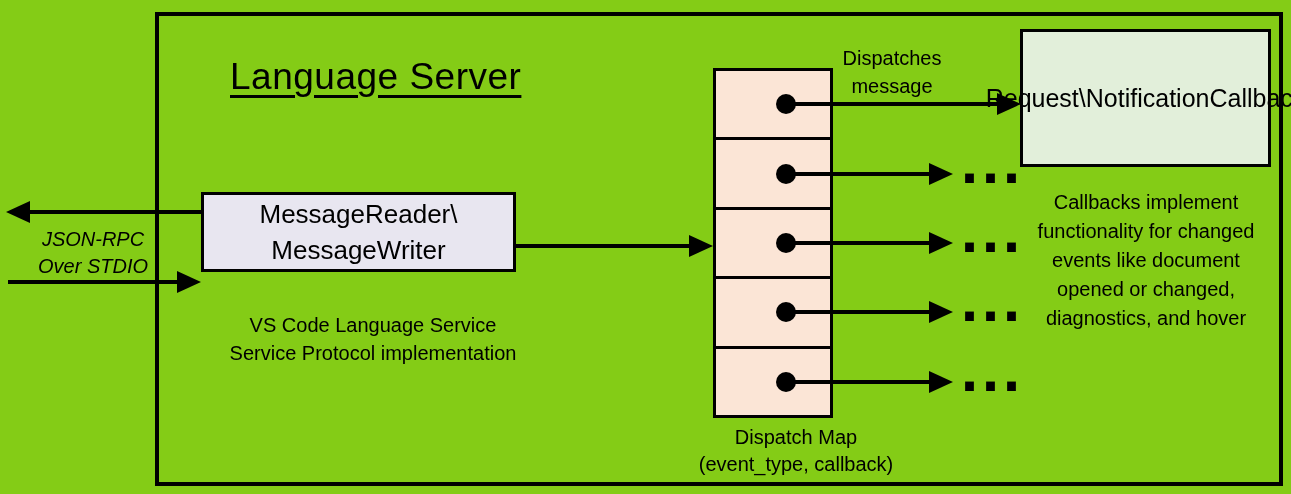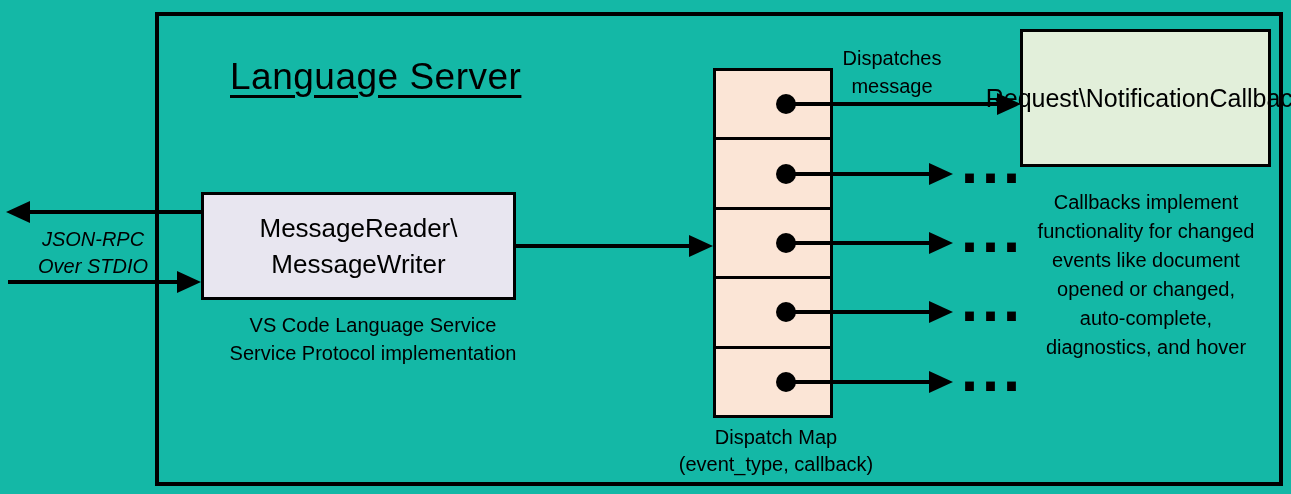--- a/index.html
+++ b/index.html
@@ -11,42 +11,42 @@
   *{box-sizing:border-box;margin:0;padding:0;}
   html,body{background:#ffffff;}
   body{
     font-family:"Liberation Sans", sans-serif;
     color:#000;
   }
   .canvas{
     position:relative;
     width:1291px;
     height:494px;
-    background:#14b8a6;
+    background:#84cc16;
     overflow:hidden;
   }
   .abs{position:absolute;}
   .outer-box{
     left:155px; top:12px; width:1128px; height:474px;
     border:4px solid var(--line);
     background:transparent;
     z-index:1;
   }
   .title{
     left:230px; top:56px;
     font-size:37px;
     letter-spacing:0.5px;
     text-decoration:underline;
     text-decoration-thickness:3px;
     text-underline-offset:6px;
     z-index:2;
     white-space:nowrap;
   }
   .reader-box{
-    left:201px; top:192px; width:315px; height:108px;
+    left:201px; top:192px; width:315px; height:80px;
     background:var(--reader-fill);
     border:3px solid var(--line);
     display:flex; flex-direction:column;
     align-items:center; justify-content:center;
     font-size:26px; line-height:36px;
     z-index:2; text-align:center;
   }
   .reader-caption{
     left:186px; top:311px; width:374px;
     text-align:center;
@@ -73,21 +73,21 @@
     z-index:2;
   }
   .dispatch-cell{
     flex:1 1 0;
     background:var(--cell-fill);
   }
   .dispatch-cell + .dispatch-cell{
     border-top:3px solid var(--line);
   }
   .map-caption{
-    left:646px; top:424px; width:260px;
+    left:666px; top:424px; width:260px;
     text-align:center;
     font-size:20px; line-height:27px;
     z-index:2;
   }
   .dispatches-label{
     left:818px; top:44px; width:148px;
     text-align:center; 
     font-size:20px; line-height:28px;
     z-index:2;
   }
@@ -167,21 +167,20 @@
     <div>Request\</div>
     <div>Notification</div>
     <div>Callback</div>
   </div>
 
   <div class="abs note">
     <div>Callbacks implement</div>
     <div>functionality for changed</div>
     <div>events like document</div>
     <div>opened or changed,</div>
-    <div>auto-complete,</div>
     <div>diagnostics, and hover</div>
   </div>
 
   <svg class="overlay" viewBox="0 0 1291 494">
 
     <g>
       <line x1="201" y1="212" x2="28" y2="212"></line>
       <polygon points="6,212 30,201 30,223"></polygon>
     </g>
 

